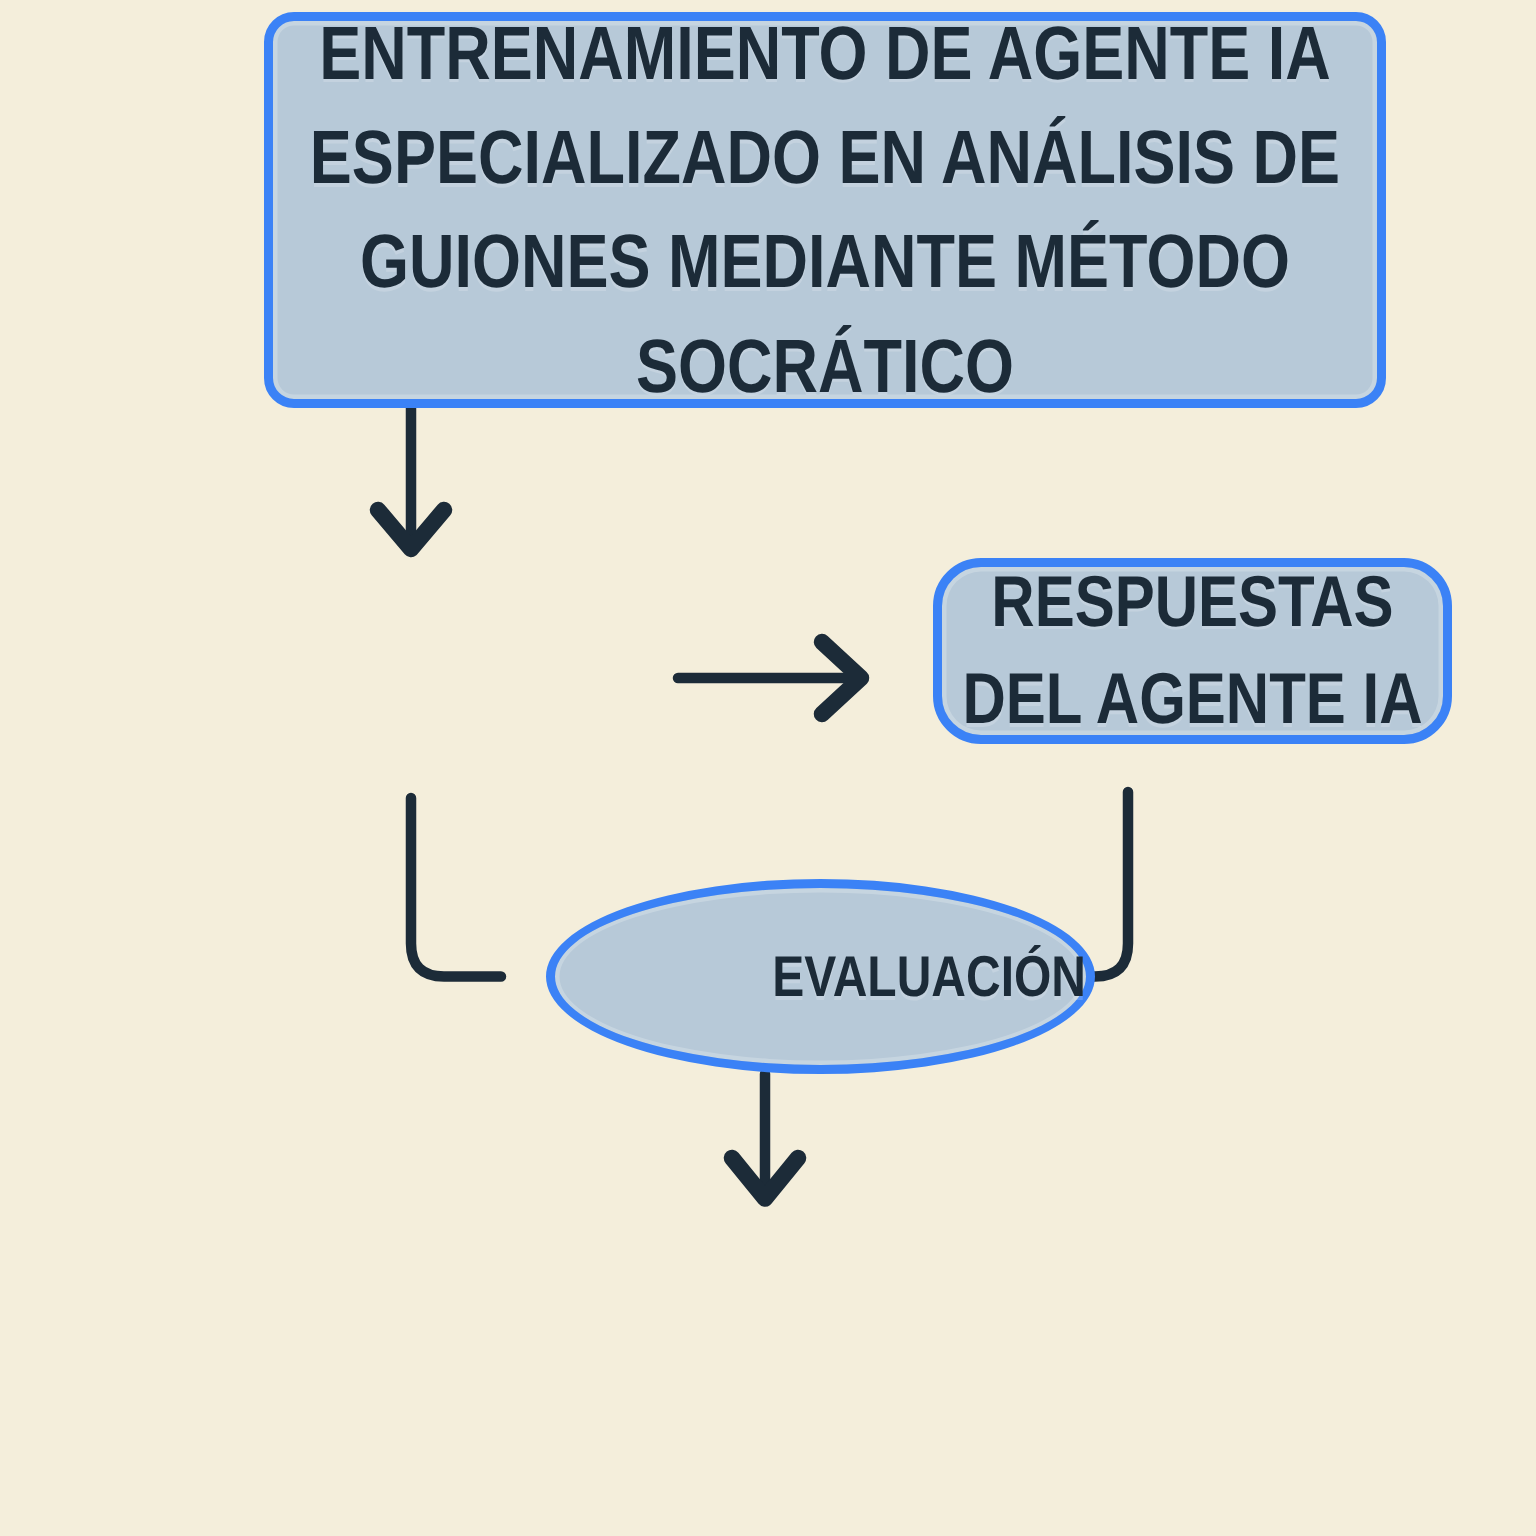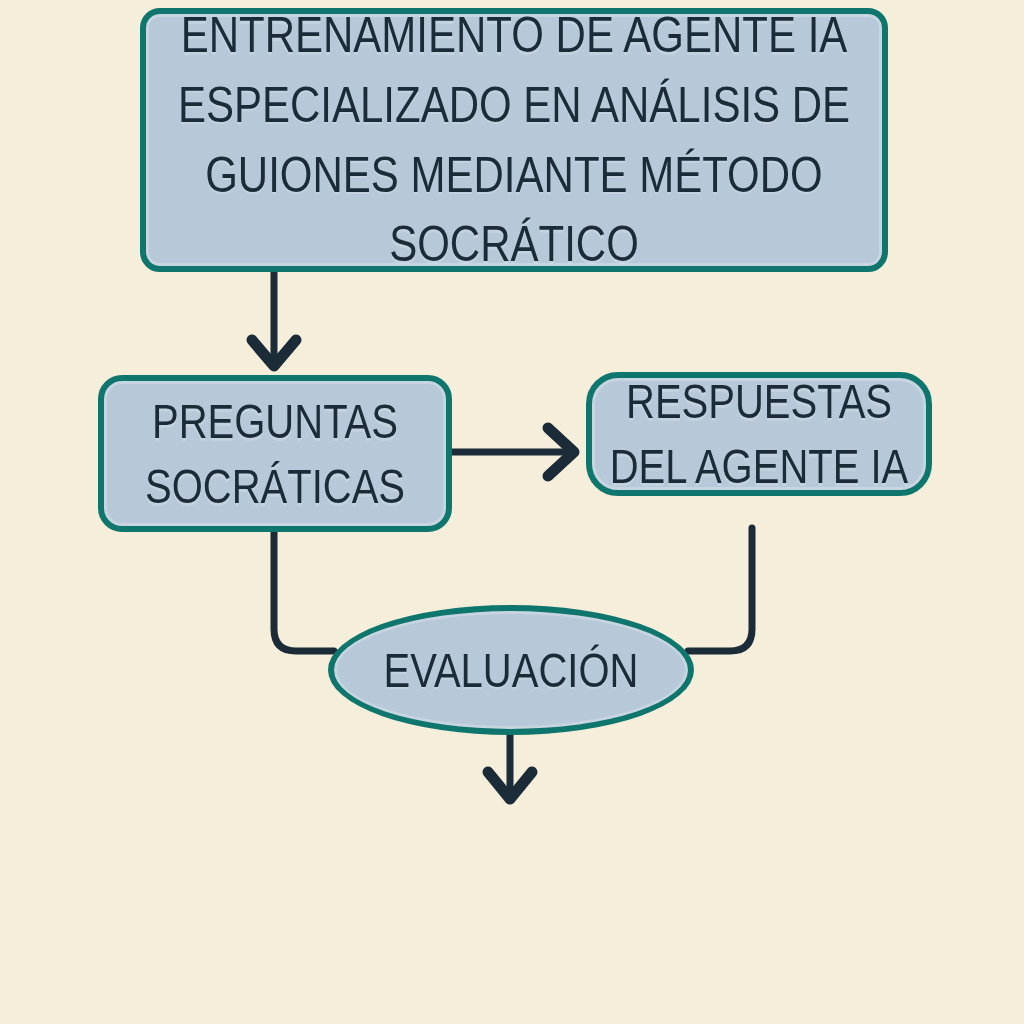--- a/index.html
+++ b/index.html
@@ -32,28 +32,29 @@
     fill: none;
     stroke: #1c2b38;
     stroke-width: 11;
     stroke-linecap: round;
     stroke-linejoin: round;
   }
   .node {
     position: absolute;
     box-sizing: border-box;
     background: #b7c9d8;
-    border: 6px solid #0f766e;
+    border: 6px solid #3b82f6;
     display: flex;
     align-items: center;
     justify-content: center;
     text-align: center;
     color: #1c2b38;
-    font-weight: normal;
+    font-weight: bold;
     box-shadow: inset 0 0 0 3px rgba(255,255,255,0.22);
+    margin-left: 36px;
   }
   .node .label {
     transform: scaleY(1.2);
     transform-origin: center;
     text-shadow: 0 2px 0 rgba(255,255,255,0.18);
   }
   .node .line {
     display: block;
     white-space: nowrap;
   }
@@ -72,24 +73,25 @@
     line-height: 54px;
   }
   .node-respuestas {
     left: 586px; top: 372px;
     width: 346px; height: 124px;
     border-radius: 32px;
     font-size: 40px;
     line-height: 54px;
   }
   .node-evaluacion {
-    left: 328px; top: 605px;
+    left: 328px; top: 586px;
     width: 366px; height: 130px;
     border-radius: 50%;
-    font-size: 40px;
+    font-size: 32px;
+    justify-content: flex-end;
   }
   .node-entrenamiento {
     left: 264px; top: 808px;
     width: 492px; height: 156px;
     border-radius: 22px;
     font-size: 50px;
   }
 </style>
 </head>
 <body>
@@ -114,26 +116,20 @@
 
   <div class="node node-top">
     <div class="label">
       <span class="line">ENTRENAMIENTO DE AGENTE IA</span>
       <span class="line">ESPECIALIZADO EN ANÁLISIS DE</span>
       <span class="line">GUIONES MEDIANTE MÉTODO</span>
       <span class="line">SOCRÁTICO</span>
     </div>
   </div>
 
-  <div class="node node-preguntas">
-    <div class="label">
-      <span class="line">PREGUNTAS</span>
-      <span class="line">SOCRÁTICAS</span>
-    </div>
-  </div>
 
   <div class="node node-respuestas">
     <div class="label">
       <span class="line">RESPUESTAS</span>
       <span class="line">DEL AGENTE IA</span>
     </div>
   </div>
 
   <div class="node node-evaluacion">
     <div class="label">

